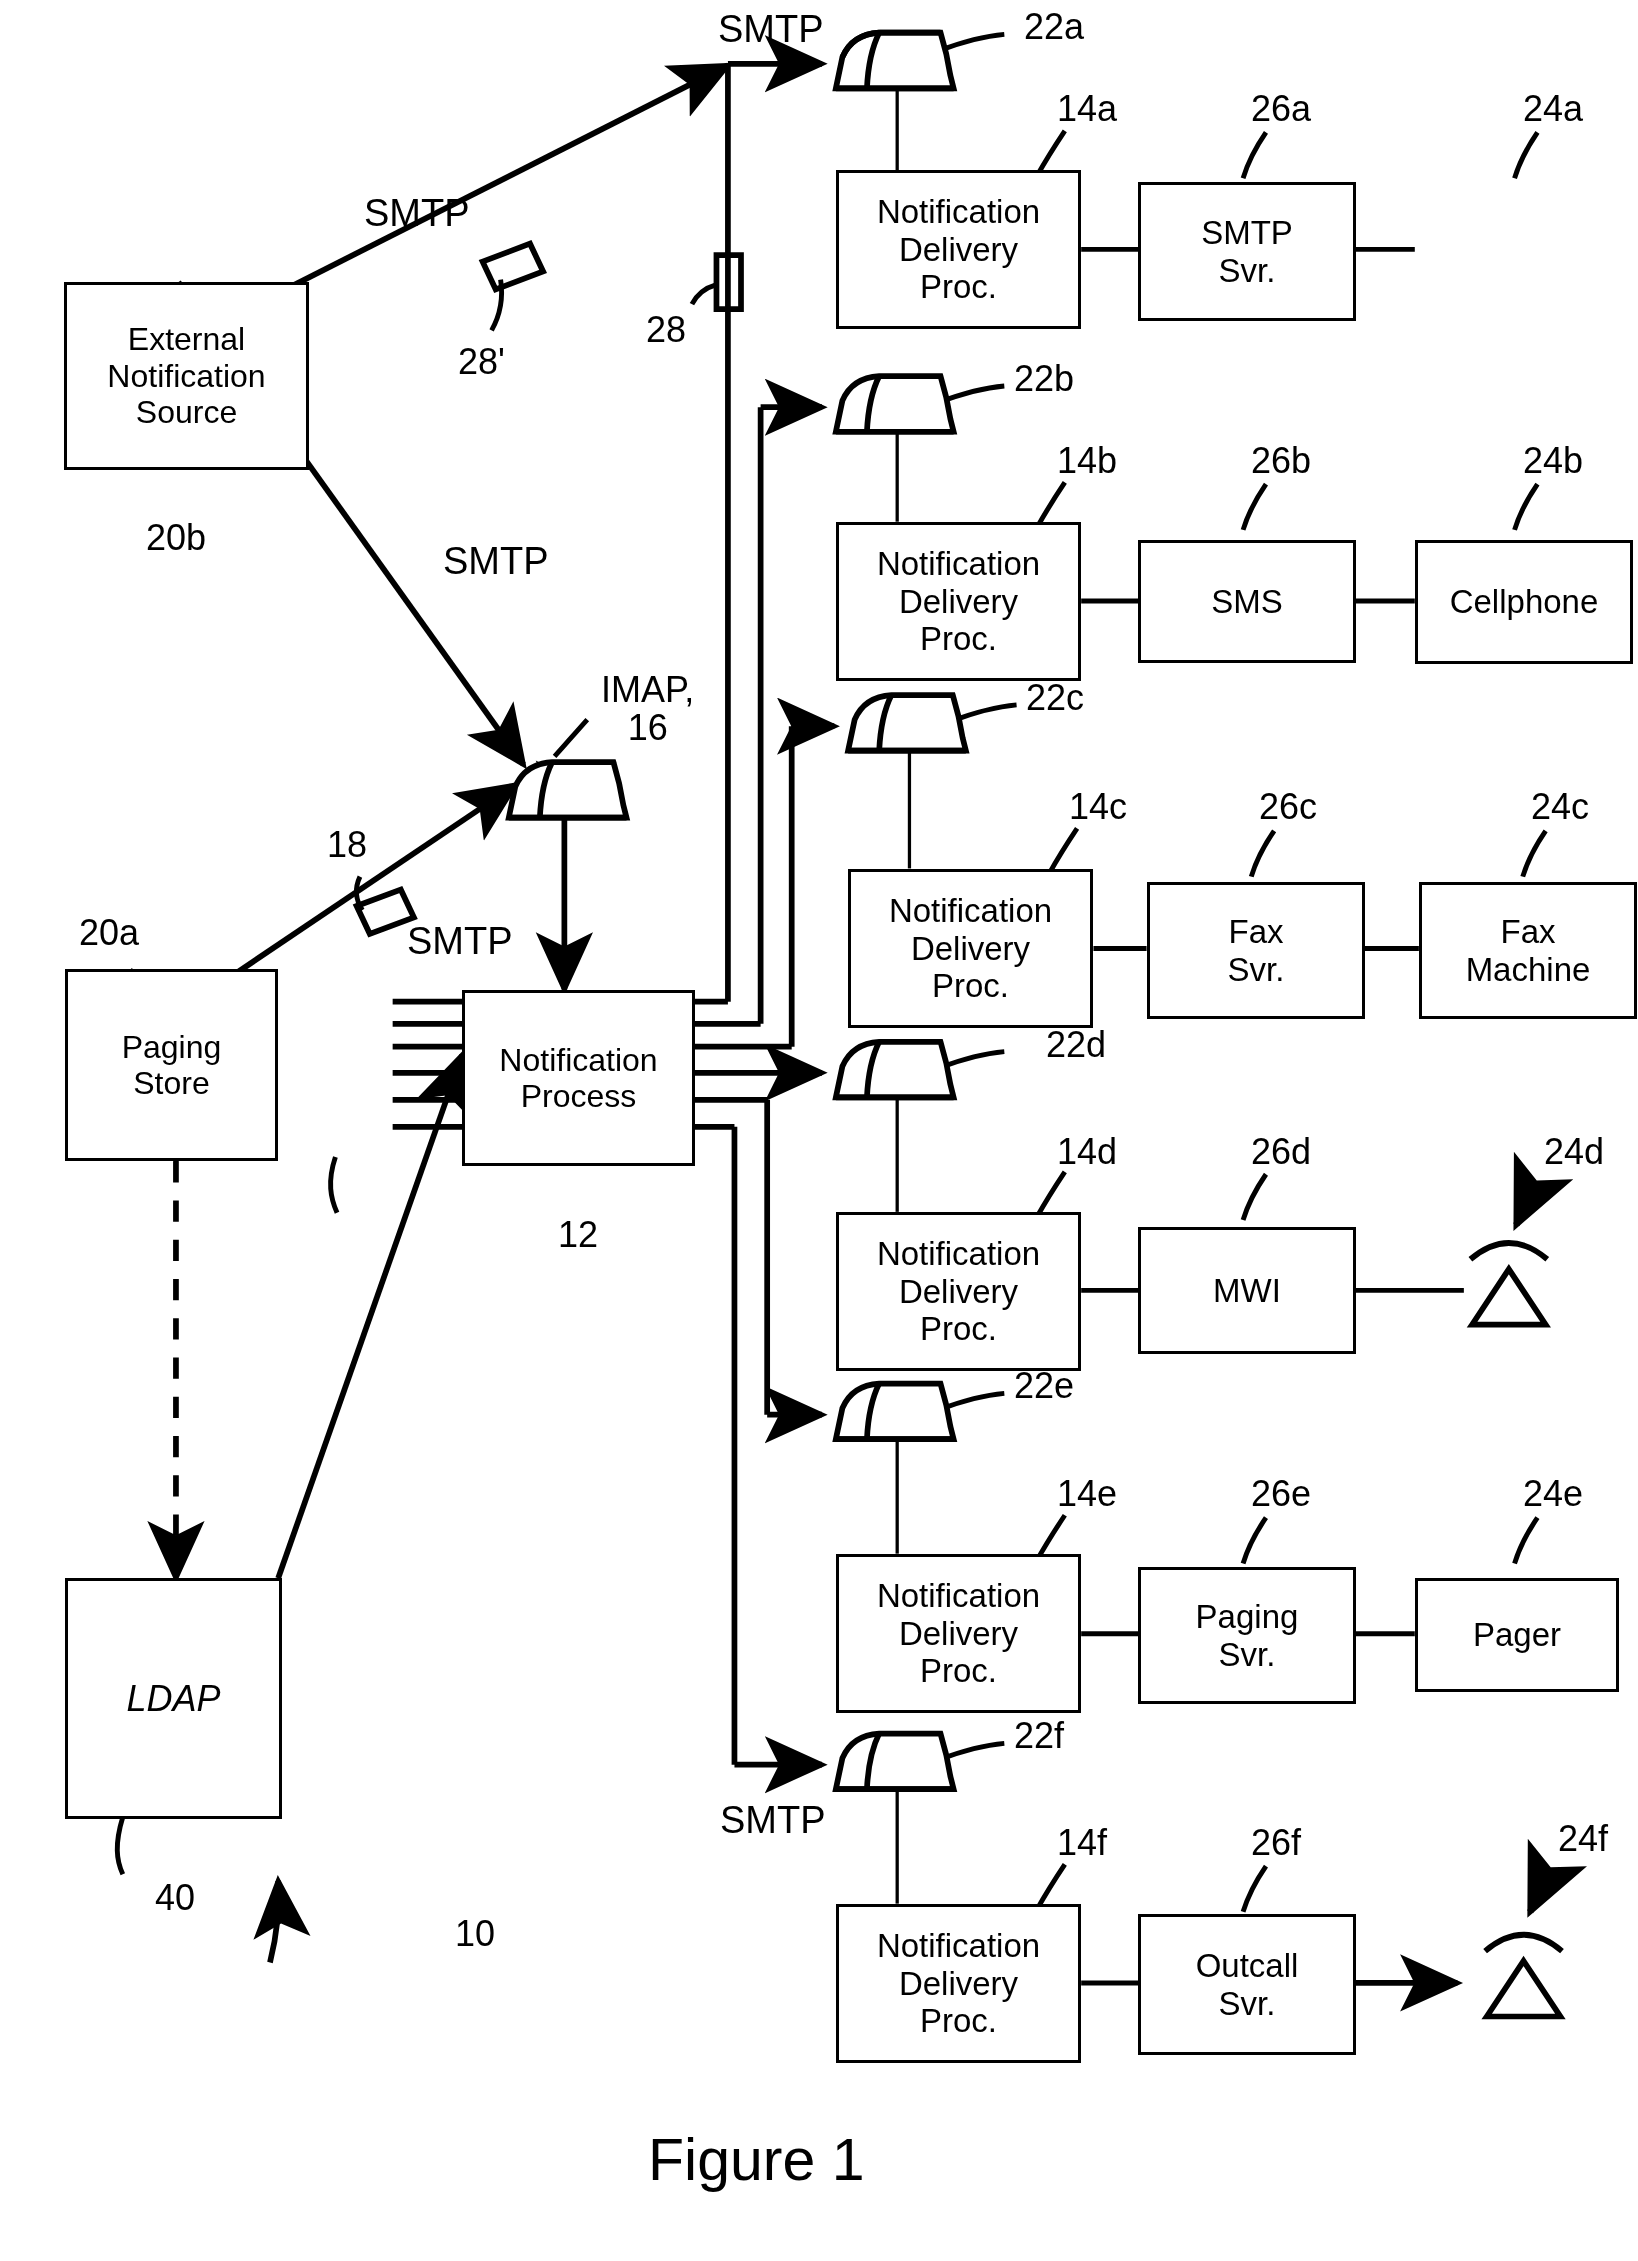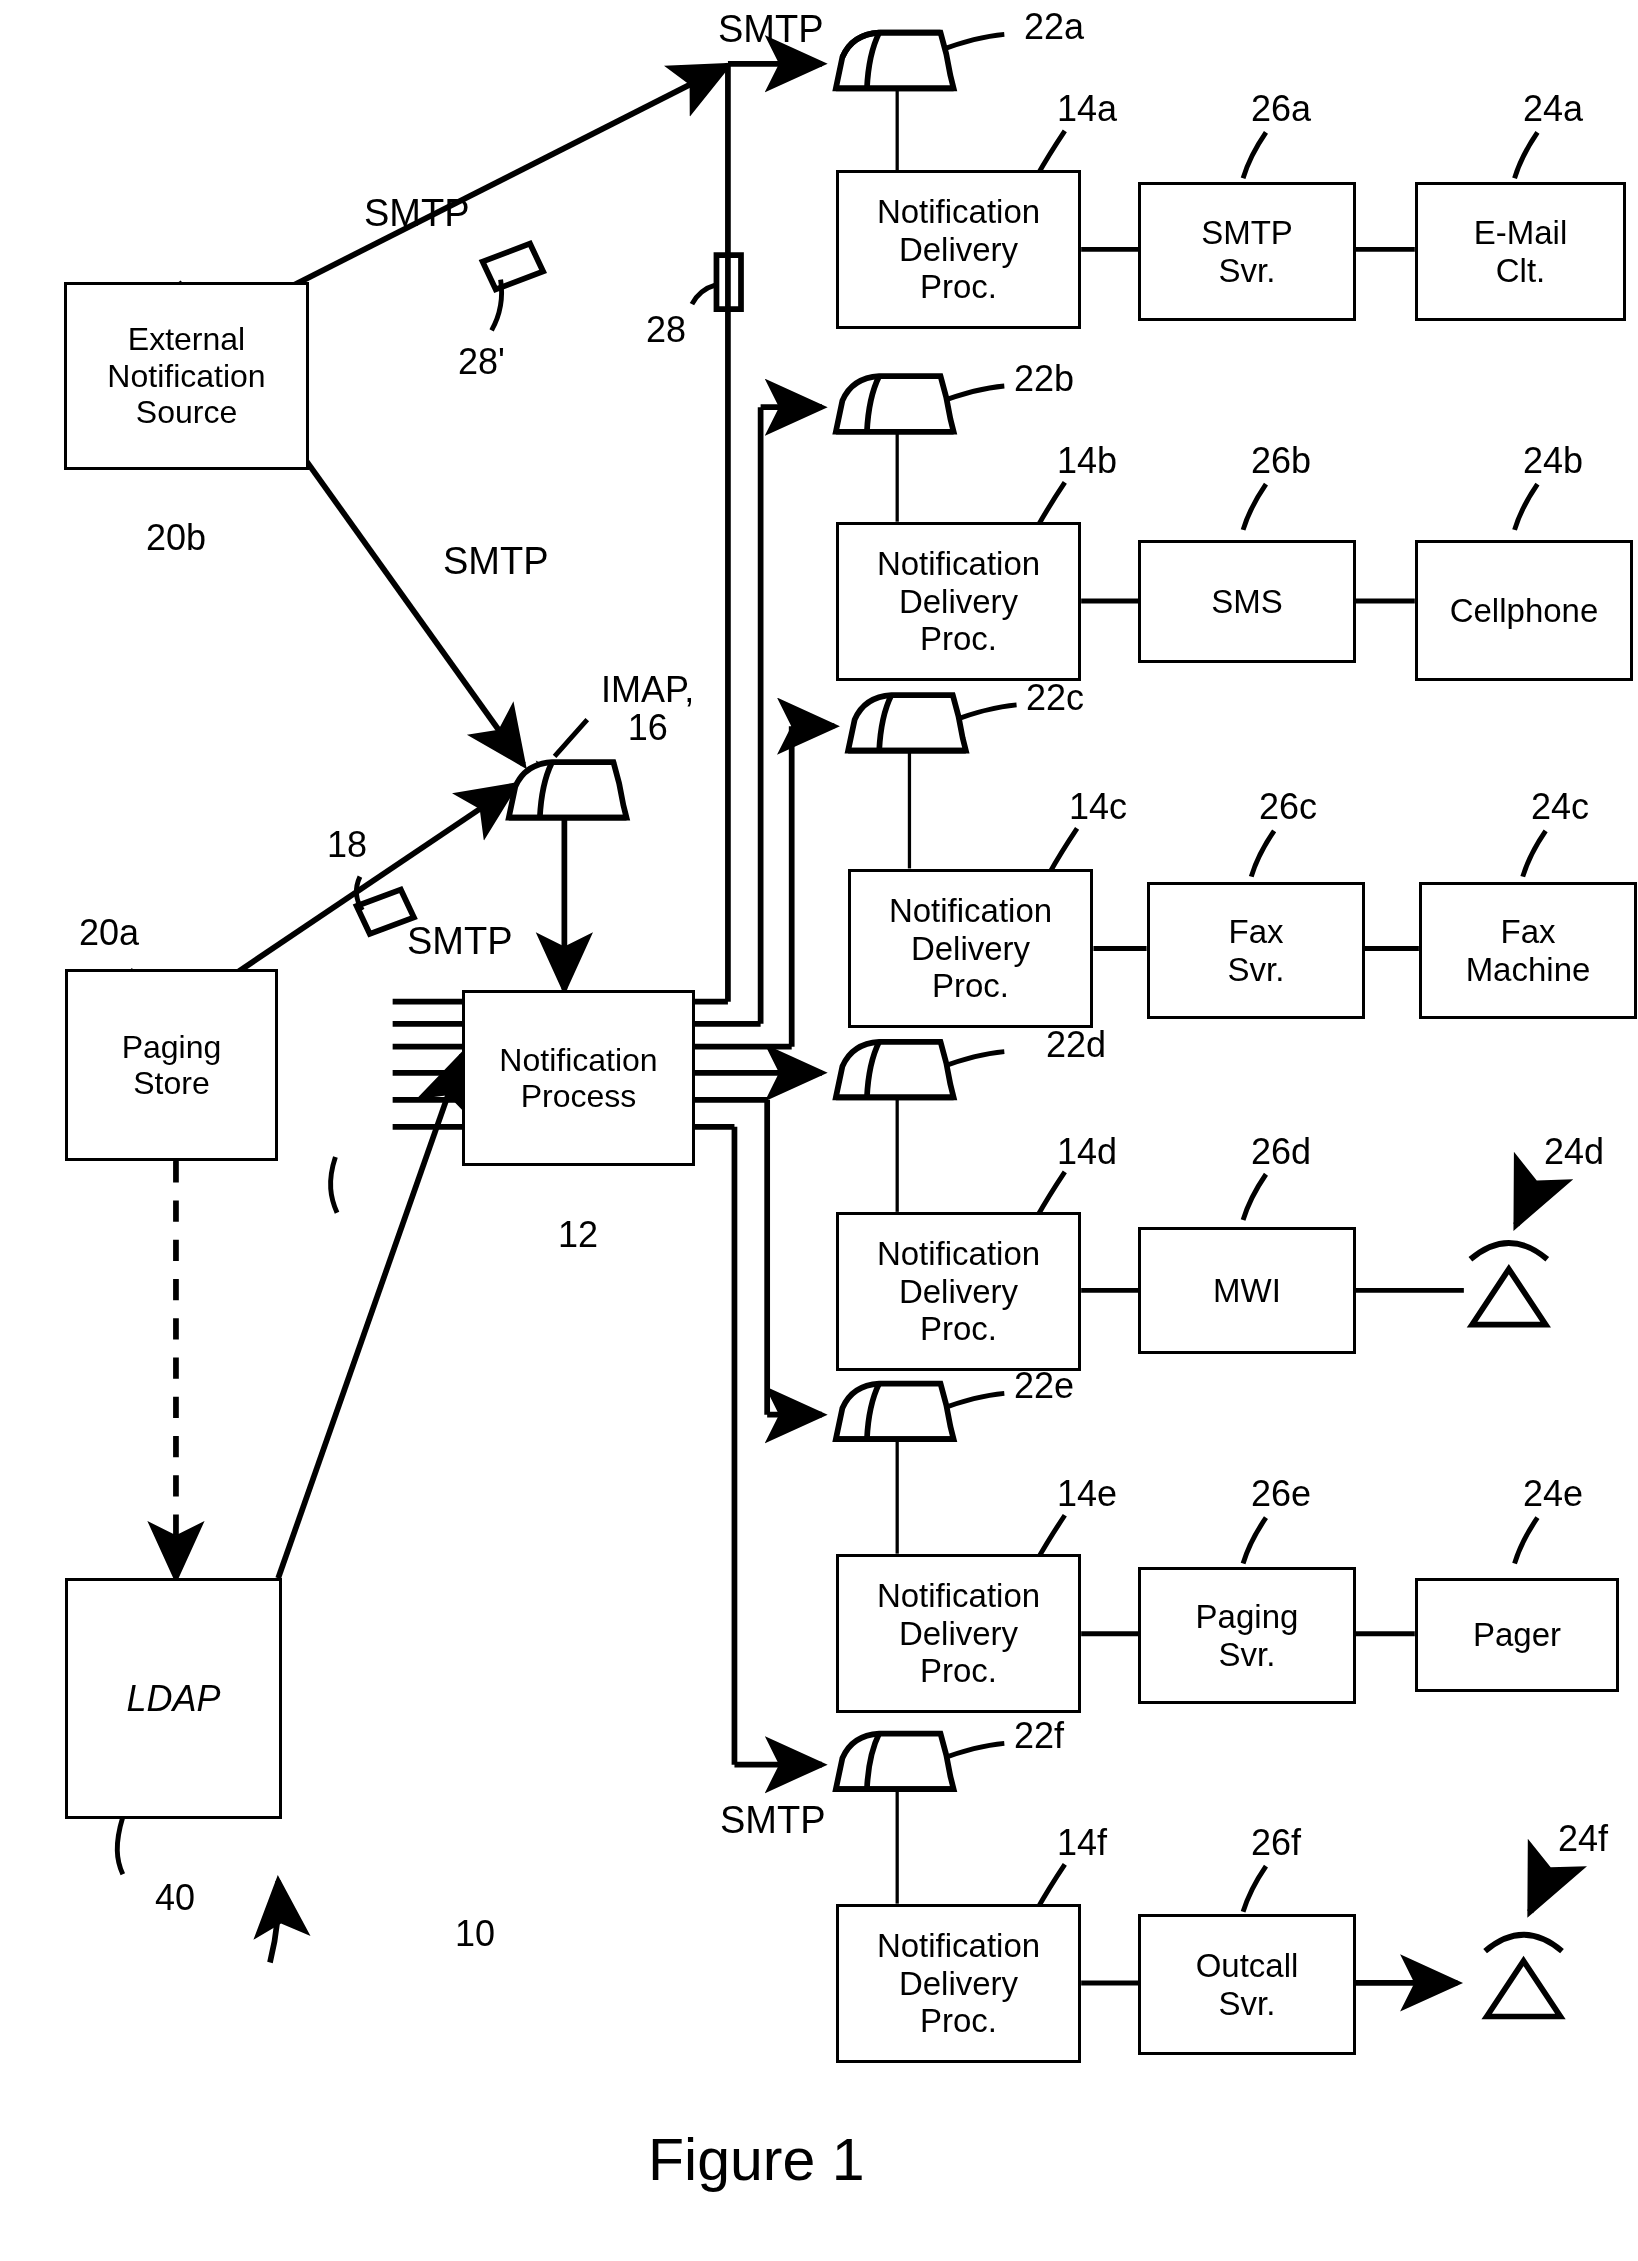--- a/index.html
+++ b/index.html
@@ -282,38 +282,34 @@
     <span class="line">Notification</span>
     <span class="line">Delivery</span>
     <span class="line">Proc.</span>
   </div>
   <div class="ref-label" style="left:1057px; top:90px;">14a</div>
   <div class="node-box txt-40" style="left:1138px; top:182px; width:218px; height:139px;">
     <span class="line">SMTP</span>
     <span class="line">Svr.</span>
   </div>
   <div class="ref-label" style="left:1251px; top:90px;">26a</div>
-  <div class="node-box txt-40" style="left:1415px; top:182px; width:211px; height:139px;">
-    <span class="line">E-Mail</span>
-    <span class="line">Clt.</span>
-  </div>
   <div class="ref-label" style="left:1523px; top:90px;">24a</div>
 
   <div class="ref-label" style="left:1014px; top:360px;">22b</div>
   <div class="node-box txt-40" style="left:836px; top:522px; width:245px; height:159px;">
     <span class="line">Notification</span>
     <span class="line">Delivery</span>
     <span class="line">Proc.</span>
   </div>
   <div class="ref-label" style="left:1057px; top:442px;">14b</div>
   <div class="node-box txt-40" style="left:1138px; top:540px; width:218px; height:123px;">
     <span class="line">SMS</span>
   </div>
   <div class="ref-label" style="left:1251px; top:442px;">26b</div>
-  <div class="node-box txt-40" style="left:1415px; top:540px; width:218px; height:141px;">
+  <div class="node-box txt-40" style="left:1415px; top:540px; width:218px; height:124px;">
     <span class="line">Cellphone</span>
   </div>
   <div class="ref-label" style="left:1523px; top:442px;">24b</div>
 
   <div class="ref-label" style="left:1026px; top:679px;">22c</div>
   <div class="node-box txt-40" style="left:848px; top:869px; width:245px; height:159px;">
     <span class="line">Notification</span>
     <span class="line">Delivery</span>
     <span class="line">Proc.</span>
   </div>

